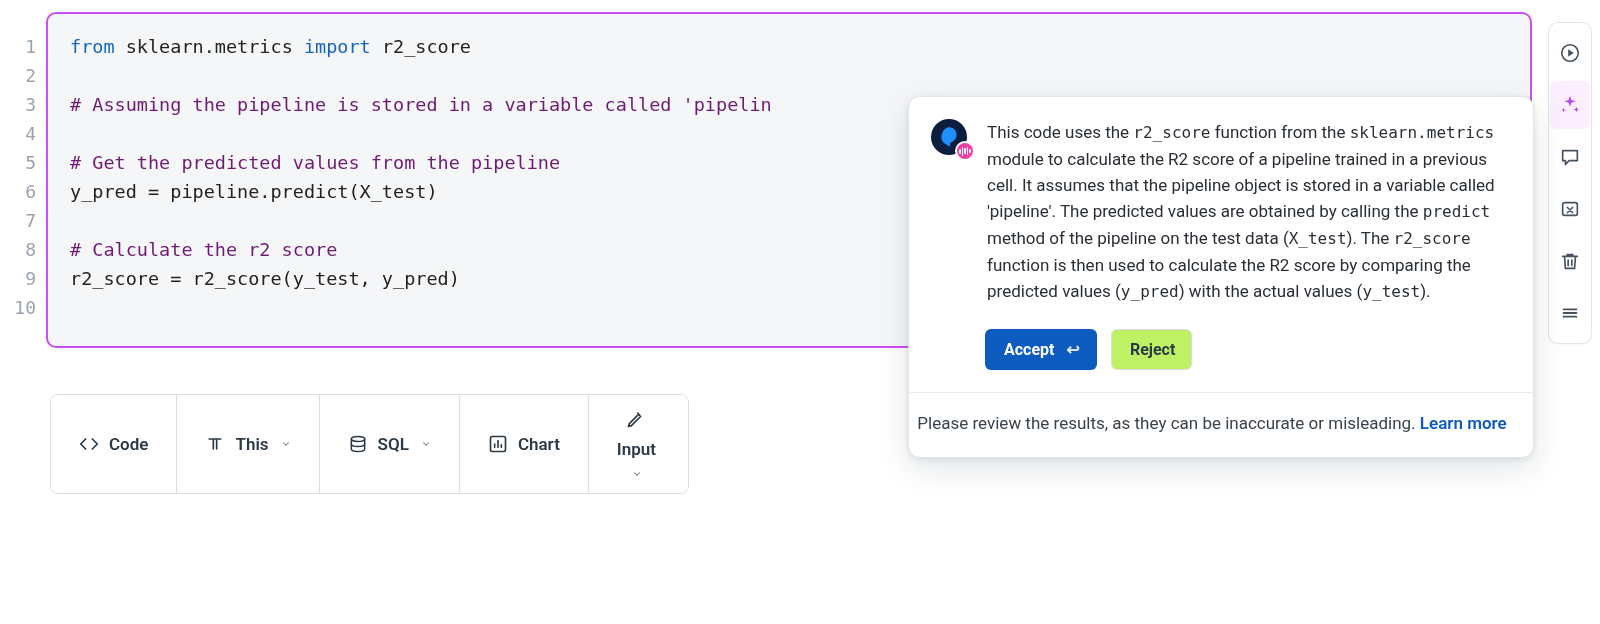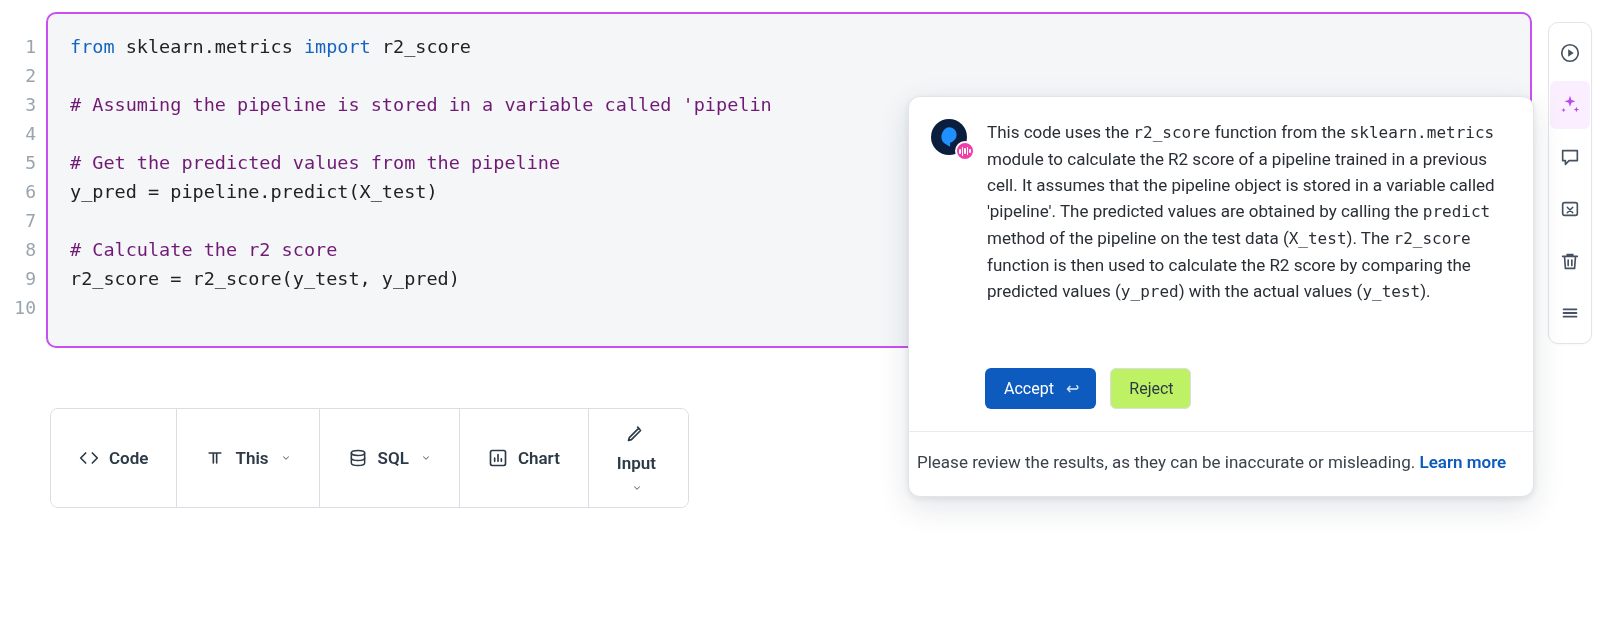--- a/index.html
+++ b/index.html
@@ -43,21 +43,21 @@
     font-size: 18.5px;
     line-height: 29px;
     color: #222;
     overflow: hidden;
     white-space: pre;
   }
   .tok-kw { color: #1565c0; }
   .tok-cm { color: #701a75; }
 
   .toolbar {
-    margin-top: 60px;
+    margin-top: 46px;
     margin-left: 50px;
     display: flex;
     border: 1px solid #d8dee4;
     border-radius: 8px;
     width: fit-content;
     overflow: hidden;
   }
   .toolbar-btn {
     display: flex;
     align-items: center;
@@ -158,33 +158,34 @@
     font-size: 16px;
   }
   .assist-actions {
     display: flex;
     gap: 14px;
     padding: 0 26px 22px 76px;
   }
   .btn {
     border-radius: 6px;
     font-size: 16px;
-    font-weight: 400;
+    font-weight: 700;
     padding: 10px 16px 10px 18px;
     border: 1px solid transparent;
     cursor: pointer;
-    display: inline-flex; align-items: center; gap: 12px; margin-top: 39px;
+    display: inline-flex; align-items: center; gap: 12px;
   }
   .btn-primary { background: #0e5bbf; color: #fff; }
   .btn-secondary { background: #bef264; color: #2c3a47; border-color: #d8dee4; }
   .assist-footer {
     border-top: 1px solid #e7ebef;
     padding: 20px 26px 24px 8px;
     font-size: 17px;
     color: #3a424c;
+    text-align: center;
   }
   .assist-footer a { color: #0e5bbf; font-weight: 600; text-decoration: none; }
 </style>
 </head>
 <body>
 
 <div class="cell-wrap">
   <div class="gutter" id="gutter">
       <div>1</div>
       <div>2</div>

